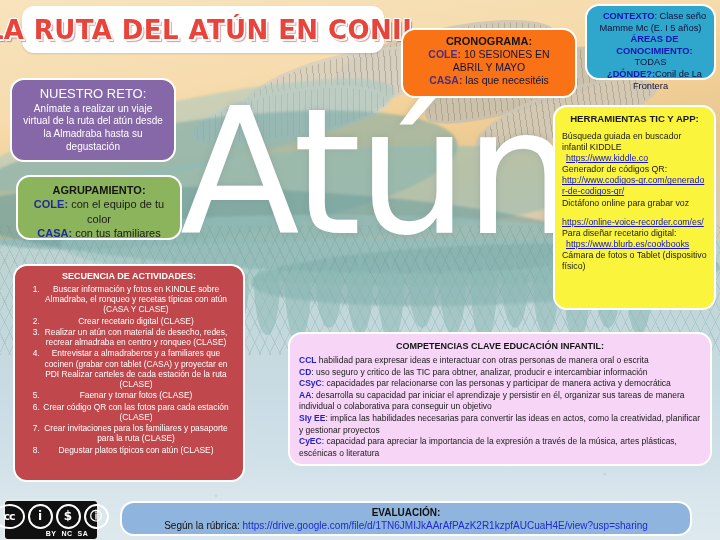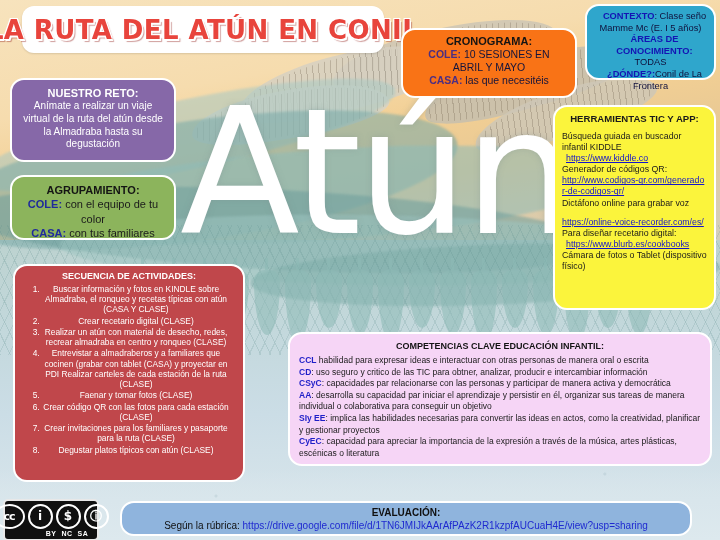--- a/index.html
+++ b/index.html
@@ -107,25 +107,25 @@
     left:585px;top:4px;width:131px;height:76px;background:#2fa6cc;
     border:2px solid #ffffff;padding:5px 5px;color:#10103c;font-size:9.3px;line-height:1.25;
   }
   .lblB{color:#1414b4;font-weight:bold;margin-left:8px;}
 
   
   #reto{
     left:10px;top:78px;width:166px;height:84px;background:#8668a8;
     border:2px solid #ffffff;padding:6px 8px;color:#ffffff;font-size:10px;line-height:1.28;
   }
-  #reto .hd{font-weight:bold;font-size:11px;}
+  #reto .hd{font-weight:normal;font-size:13px;}
 
   
   #agrupamiento{
-    left:10px;top:175px;width:166px;height:65px;background:#8cb45c;
+    left:16px;top:175px;width:166px;height:65px;background:#8cb45c;
     border:2px solid #ffffff;padding:6px 8px;color:#1b1b1b;font-size:11px;line-height:1.3;
   }
   #agrupamiento .hd{font-weight:bold;color:#141414;font-size:11px;}
   .lblN{color:#1f2a9c;font-weight:bold;}
 
   
   #herramientas{
     left:553px;top:105px;width:163px;height:205px;background:#fbf43c;
     border:2px solid #ffffff;padding:6px 7px;color:#1a1a1a;font-size:8.8px;line-height:1.26;text-align:left;
   }

